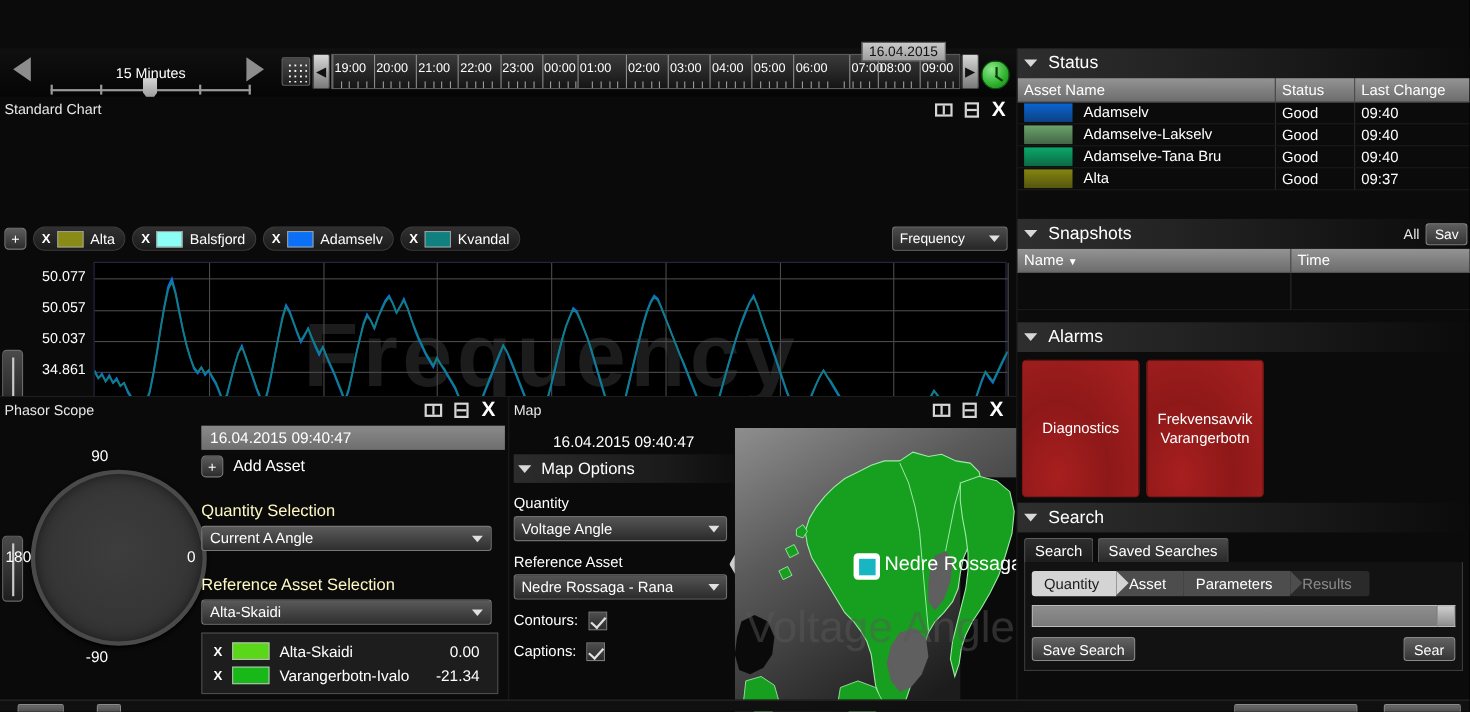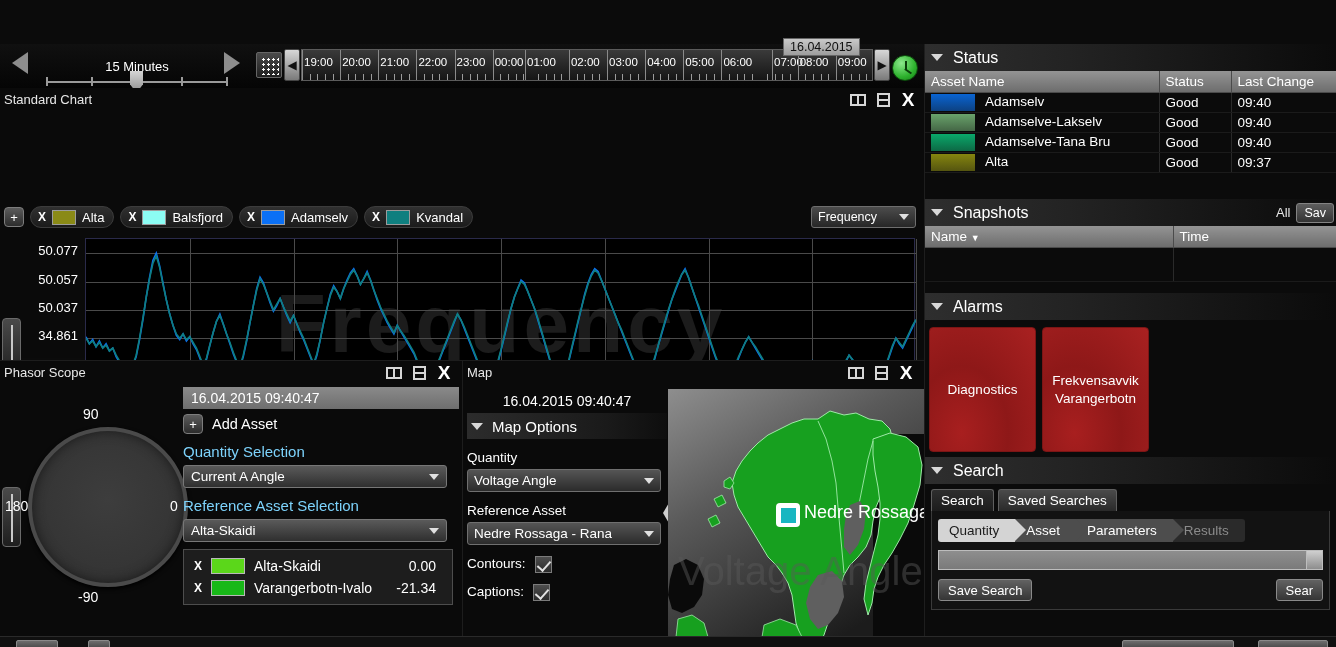--- a/index.html
+++ b/index.html
@@ -186,21 +186,21 @@
   }
   .dial-lab { position:absolute; font-size:14px; color:#fff; font-family:"Liberation Sans",sans-serif;}
   .phasor-right { position:absolute; left:183px; top:26px; width:276px; }
   .ts-bar {
     height:22px; background:linear-gradient(to bottom,#8a8a8a,#6e6e6e); color:#fff;
     font-size:14px; display:flex; align-items:center; padding-left:8px;
     font-family:"Liberation Sans",sans-serif;
   }
   .add-asset { display:flex;align-items:center;gap:9px; margin-top:5px; }
   .add-asset .lbl { font-size:14.5px;color:#fff;font-family:"Liberation Sans",sans-serif;}
-  .sec-head { font-size:15px;color:#7dd3fc;margin-top:9px; font-family:"Liberation Sans",sans-serif;}
+  .sec-head { font-size:15px;color:#fef9c3;margin-top:22px; font-family:"Liberation Sans",sans-serif;}
   .dd {
     margin-top:5px; height:23px; width:264px;
     background:linear-gradient(to bottom,#5a5a5a,#2f2f2f); border:1px solid #777; border-radius:3px;
     display:flex;align-items:center;justify-content:space-between;padding:0 7px;
     color:#fff;font-size:13.5px; font-family:"Liberation Sans",sans-serif;
   }
   .asset-list {
     margin-top:7px; width:270px; background:#1d1d1d; border:1px solid #4d4d4d; padding:5px 0;
   }
   .asset-row { display:flex;align-items:center;gap:9px; padding:3px 10px; font-size:14px; color:#fff;

